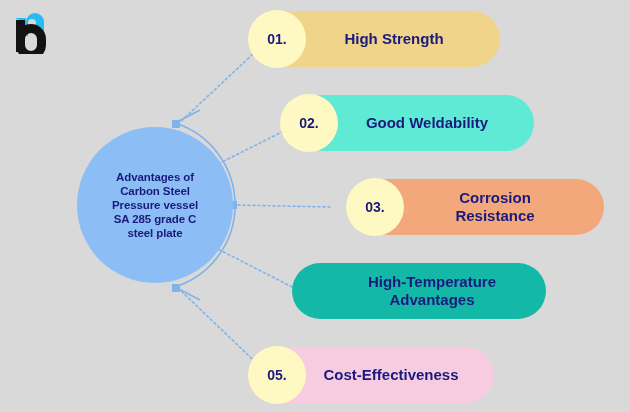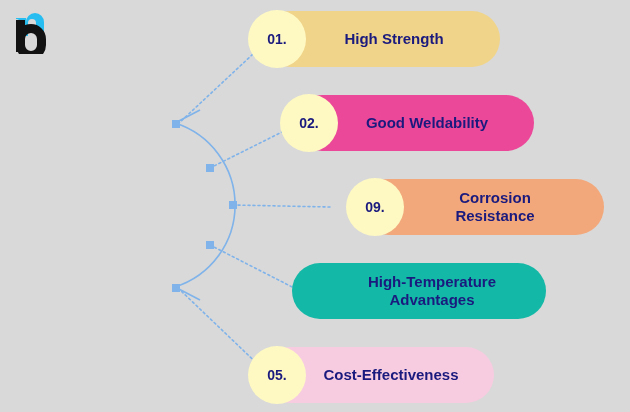--- a/index.html
+++ b/index.html
@@ -100,47 +100,56 @@
     <line x1="210" y1="245" x2="300" y2="291" stroke="#7fb3ea" stroke-width="1.6" stroke-dasharray="2,3" stroke-linecap="round"></line>
     <line x1="178" y1="288" x2="268" y2="374" stroke="#7fb3ea" stroke-width="1.6" stroke-dasharray="2,3" stroke-linecap="round"></line>
 
     <rect x="172" y="120" width="8" height="8" fill="#7fb3ea"></rect>
     <rect x="206" y="164" width="8" height="8" fill="#7fb3ea"></rect>
     <rect x="229" y="201" width="8" height="8" fill="#7fb3ea"></rect>
     <rect x="206" y="241" width="8" height="8" fill="#7fb3ea"></rect>
     <rect x="172" y="284" width="8" height="8" fill="#7fb3ea"></rect>
   </svg>
 
+  <div class="hub">
+    <div class="hub-text">
+      <div>Advantages of</div>
+      <div>Carbon Steel</div>
+      <div>Pressure vessel</div>
+      <div>SA 285 grade C</div>
+      <div>steel plate</div>
+    </div>
+  </div>
 
   <div class="item" id="item-0" style="left: 262px; top: 11px; width: 238px;">
     <div class="pill" id="pill-0" style="width: 238px; background: rgb(240, 212, 138);">
       <div class="pill-label">
         <span>High Strength</span>
       </div>
     </div>
     <div class="badge">01.</div>
   </div>
 
   <div class="item" id="item-1" style="left: 294px; top: 95px; width: 240px;">
-    <div class="pill" id="pill-1" style="width: 240px; background: #ec4899;">
+    <div class="pill" id="pill-1" style="width: 240px; background: #5eead4;">
       <div class="pill-label">
         <span>Good Weldability</span>
       </div>
     </div>
     <div class="badge">02.</div>
   </div>
 
   <div class="item" id="item-2" style="left: 324px; top: 179px; width: 244px; margin-left: 36px;">
     <div class="pill" id="pill-2" style="width: 244px; background: rgb(242, 168, 122);">
       <div class="pill-label">
         <span>Corrosion</span>
         <span>Resistance</span>
       </div>
     </div>
-    <div class="badge">09.</div>
+    <div class="badge">03.</div>
   </div>
 
   <div class="item" id="item-3" style="left: 292px; top: 263px; width: 254px;">
     <div class="pill" id="pill-3" style="width: 254px; background: #14b8a6;">
       <div class="pill-label">
         <span>High-Temperature</span>
         <span>Advantages</span>
       </div>
     </div>
   </div>

